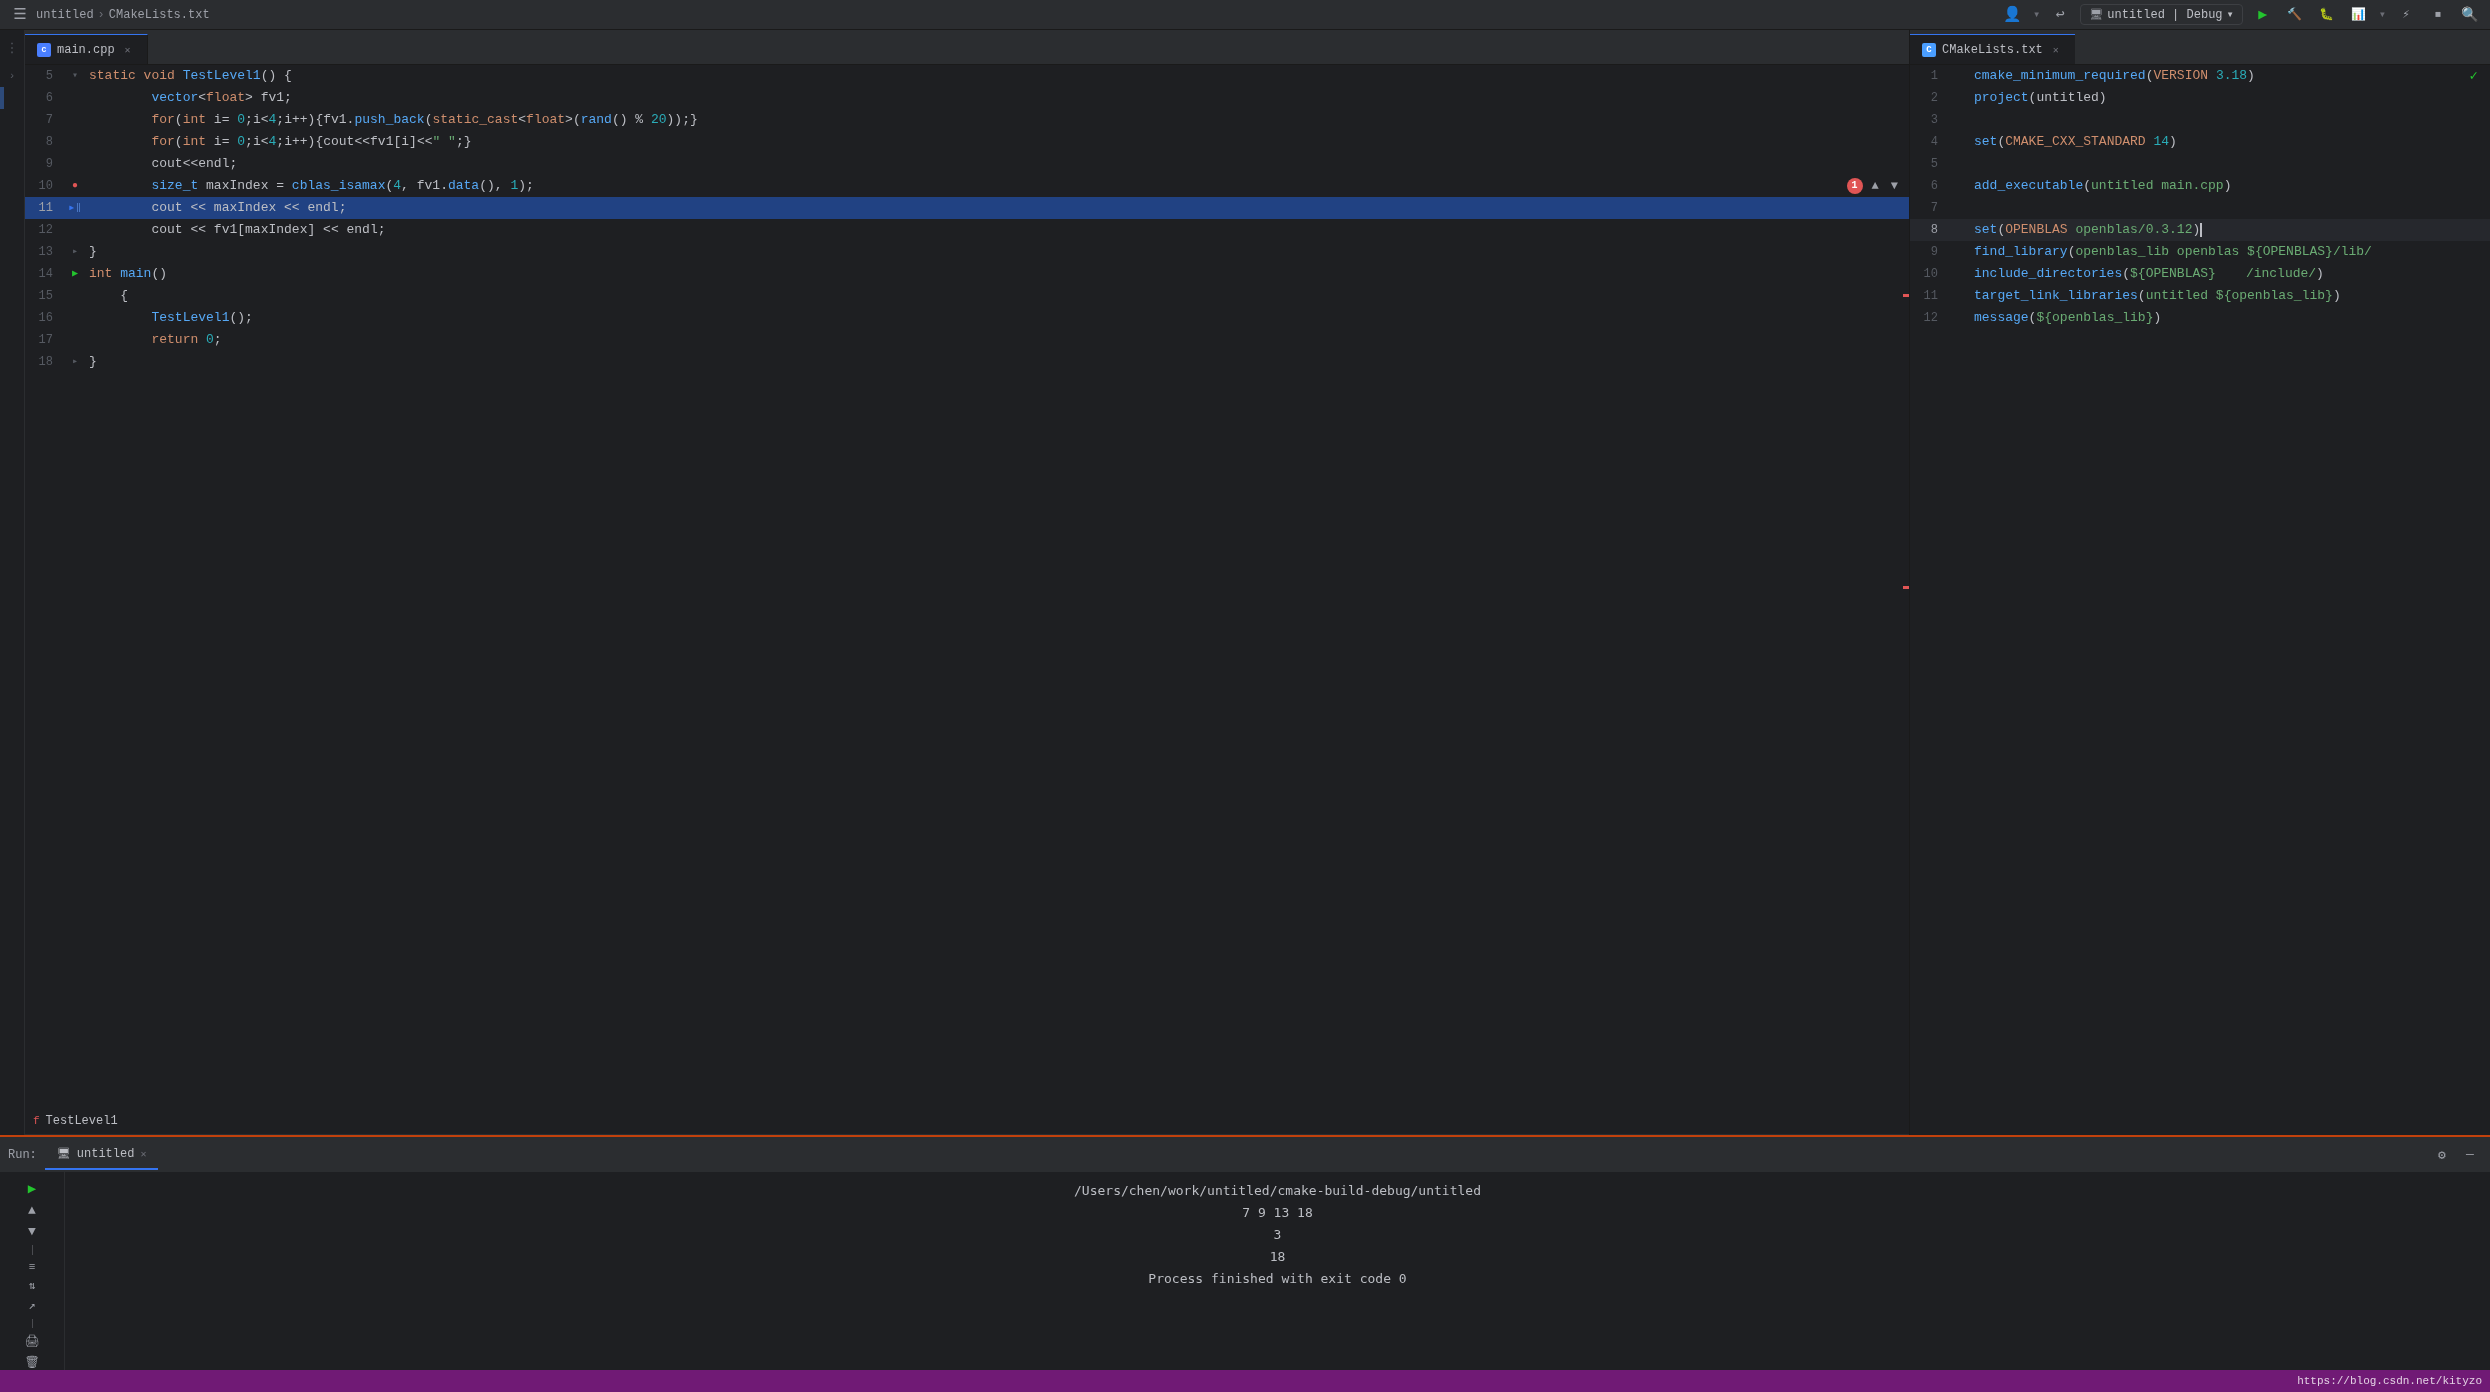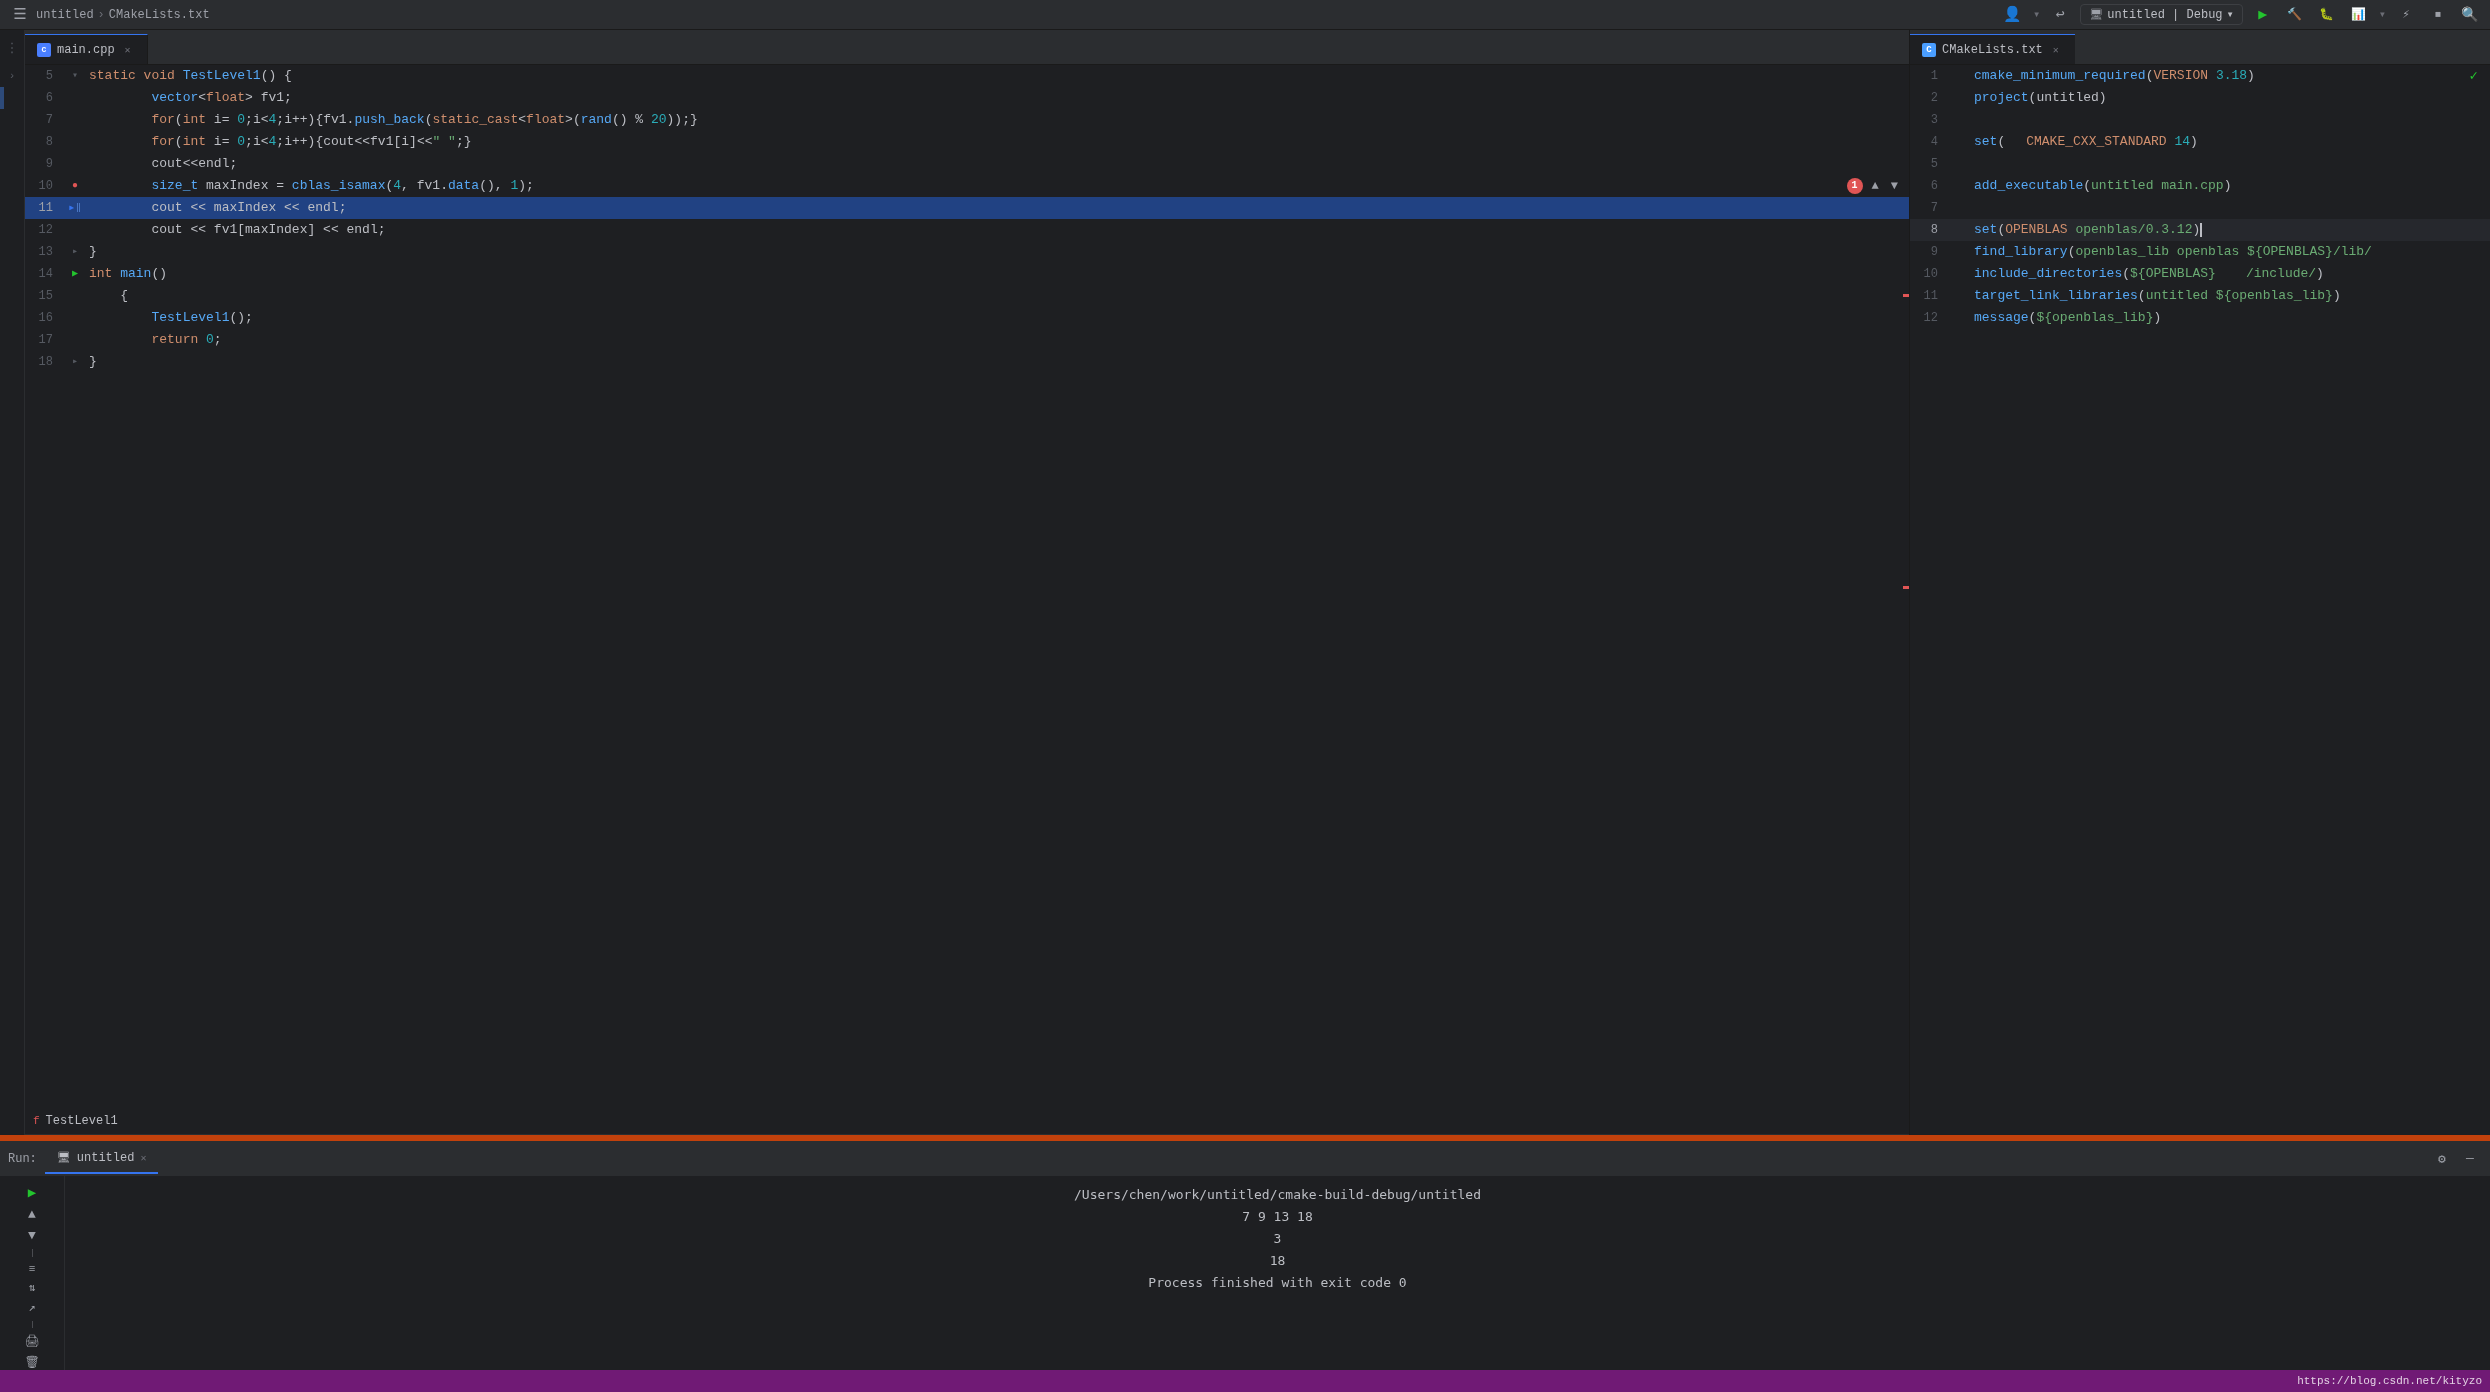--- a/index.html
+++ b/index.html
@@ -218,21 +218,21 @@
       align-items: center;
       padding: 0 8px;
     }
 
     
     .bottom-panel {
       height: 235px;
       background: #1e1f22;
       display: flex;
       flex-direction: column;
-      border-top: 6px solid #c2410c;
+      border-top: 2px solid #c2410c;
       flex-shrink: 0;
     }
     .bottom-panel-header {
       height: 35px;
       background: #2b2d30;
       display: flex;
       align-items: center;
       padding: 0 8px;
       gap: 8px;
       flex-shrink: 0;
@@ -598,21 +598,21 @@
 
         <div class="code-line">
           <div class="line-num">3</div>
           <div class="line-gutter"></div>
           <div class="line-content"></div>
         </div>
 
         <div class="code-line">
           <div class="line-num">4</div>
           <div class="line-gutter"></div>
-          <div class="line-content"><span class="cmake-fn">set</span><span class="cmake-paren">(</span><span style="color:#cf8e6d;margin-left:21px;">CMAKE_CXX_STANDARD </span><span class="cmake-num">14</span><span class="cmake-paren">)</span></div>
+          <div class="line-content"><span class="cmake-fn">set</span><span class="cmake-paren">(</span><span style="color:#cf8e6d;">CMAKE_CXX_STANDARD </span><span class="cmake-num">14</span><span class="cmake-paren">)</span></div>
         </div>
 
         <div class="code-line">
           <div class="line-num">5</div>
           <div class="line-gutter"></div>
           <div class="line-content"></div>
         </div>
 
         <div class="code-line">
           <div class="line-num">6</div>

